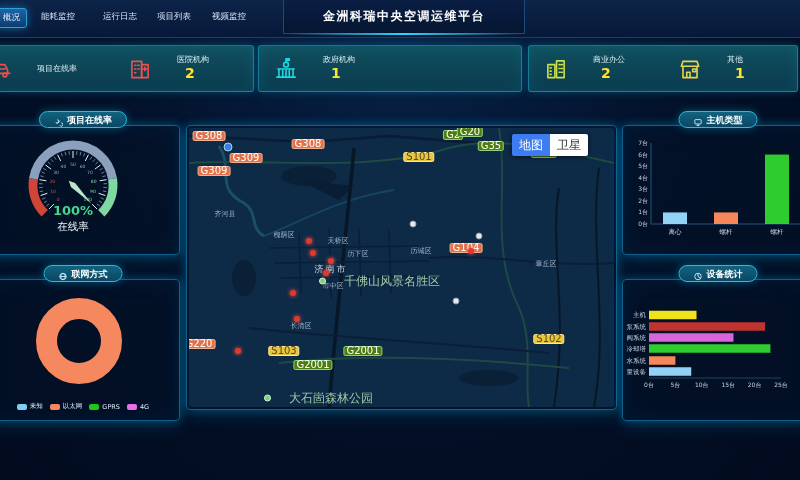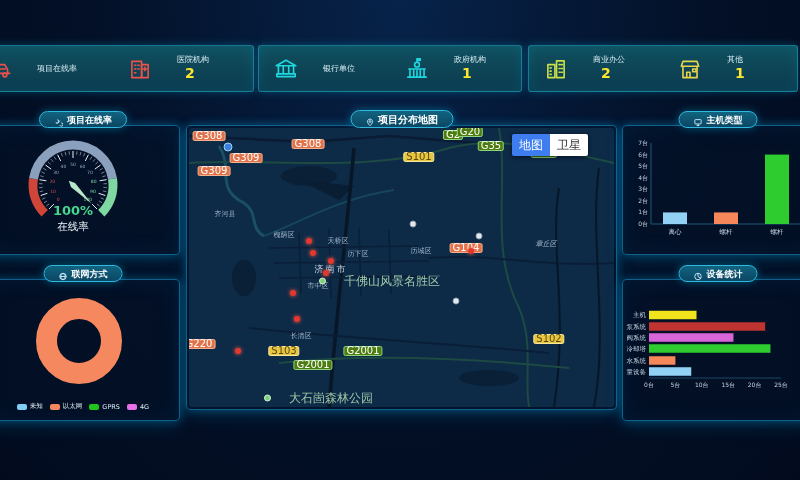--- a/index.html
+++ b/index.html
@@ -72,20 +72,32 @@
   .legend-row{position:absolute;left:0;right:0;bottom:9px;display:flex;justify-content:center;
     gap:7px;align-items:center;}
   .legend-item{display:flex;align-items:center;gap:3px;font-size:6.5px;color:#e3edf6;cursor:pointer;}
   .legend-swatch{width:10px;height:6px;border-radius:2px;}
 </style>
 </head>
 <body>
 
 <div id="app">
 
+  <div class="topnav">
+    <div id="nav-tabs">
+        <div class="tab active" style="left: -4px;">概况</div>
+        <div class="tab" style="left: 35px;">能耗监控</div>
+        <div class="tab" style="left: 97px;">运行日志</div>
+        <div class="tab" style="left: 151px;">项目列表</div>
+        <div class="tab" style="left: 206px;">视频监控</div>
+      </div>
+    <div class="title-box">
+      <span class="title-text">金洲科瑞中央空调运维平台</span>
+    </div>
+  </div>
 
   <div id="cards">
       <div class="card" style="left: -28px; width: 280px;">
         <div class="stat-item">
           <span class="stat-icon"><svg viewBox="0 0 24 24" width="26" height="26" fill="none" stroke="#f0504b" stroke-width="1.5" stroke-linejoin="round" stroke-linecap="round">
               <path d="M3 16 h18 M5 16 v-3.5 l2.6-4.5 h8.8 l2.6 4.5 V16"></path>
               <circle cx="8" cy="17.5" r="1.8"></circle>
               <circle cx="16.5" cy="17.5" r="1.8"></circle>
               <path d="M7 12 h10"></path>
             </svg></span>
@@ -100,29 +112,20 @@
               <rect x="13.5" y="8" width="6" height="12"></rect>
               <path d="M16.5 10.5 v3 M15 12 h3 M7 8.5 h1.2 M7 12 h1.2 M7 15.5 h1.2 M10 8.5 h1.2 M10 12 h1.2"></path>
             </svg></span>
           <div class="stat-txt">
             <div class="stat-label">医院机构</div>
             <div class="stat-value">2</div>
           </div>
         </div>
       </div>
       <div class="card" style="left: 258px; width: 262px;">
-        <div class="stat-item">
-          <span class="stat-icon"><svg viewBox="0 0 24 24" width="26" height="26" fill="none" stroke="#1fd8df" stroke-width="1.5" stroke-linejoin="round" stroke-linecap="round">
-              <path d="M3 9 L12 4 L21 9 Z M4 19 h16 M5 9.5 v7 M9.5 9.5 v7 M14.5 9.5 v7 M19 9.5 v7 M3.5 19 v-2.5 h17 v2.5"></path>
-            </svg></span>
-          <div class="stat-txt">
-            <div class="stat-label">银行单位</div>
-            <div class="stat-value"></div>
-          </div>
-        </div>
         <div class="stat-item">
           <span class="stat-icon"><svg viewBox="0 0 24 24" width="26" height="26" fill="none" stroke="#1fd8df" stroke-width="1.5" stroke-linejoin="round" stroke-linecap="round">
               <path d="M12 2.5 v3 M12 2.5 h3 v1.5 h-3"></path>
               <circle cx="12" cy="8" r="2.2"></circle>
               <path d="M4.5 12 h15 M5.5 12 v7 M9 13.5 v5.5 M12 13.5 v5.5 M15 13.5 v5.5 M18.5 12 v7 M3.5 19.5 h17"></path>
             </svg></span>
           <div class="stat-txt">
             <div class="stat-label">政府机构</div>
             <div class="stat-value">1</div>
           </div>
@@ -248,27 +251,20 @@
           <span>GPRS</span>
         </div>
         <div class="legend-item">
           <span class="legend-swatch" style="background: rgb(231, 111, 231);"></span>
           <span>4G</span>
         </div>
       </div>
   </div>
 
   <div class="panel" style="left:186px;top:125px;width:429px;height:283px;">
-    <div class="pill map-pill">
-      <svg viewBox="0 0 10 10">
-          <path d="M5 1.2 C3.2 1.2 2.2 2.6 2.2 4 C2.2 5.9 5 8.6 5 8.6 C5 8.6 7.8 5.9 7.8 4 C7.8 2.6 6.8 1.2 5 1.2 Z"></path>
-          <circle cx="5" cy="3.9" r="1"></circle>
-        </svg>
-      <span>项目分布地图</span>
-    </div>
     <div class="map-canvas" id="map-canvas">
       <svg width="425" height="279" viewBox="0 0 425 279">
         <ellipse cx="120" cy="48" rx="28" ry="10" fill="#0a2036"></ellipse>
         <path d="M110 52 L165 58 L150 72 Z" fill="#091d33"></path>
         <ellipse cx="300" cy="250" rx="30" ry="8" fill="#0a2036"></ellipse>
         <ellipse cx="55" cy="150" rx="12" ry="18" fill="#0a2036"></ellipse>
         <path d="M30 18 C45 40 25 60 55 75 C70 85 60 100 75 108" stroke="#1a4f66" stroke-width="3" fill="none"></path>
         <path d="M75 108 C110 95 150 70 205 62" stroke="#16455c" stroke-width="2" fill="none"></path>
         <path d="M0 8 L120 14 L200 8 L300 16" stroke="#0a1b33" stroke-width="2.5" fill="none"></path>
         <path d="M0 35 C80 30 180 45 260 20 C300 10 340 15 425 35" stroke="#1d4a42" stroke-width="2" fill="none"></path>
@@ -294,24 +290,24 @@
           <div class="badge green" style="left: 174px; top: 223px;">G2001</div>
           <div class="badge green" style="left: 124px; top: 237px;">G2001</div>
           <div class="badge yellow" style="left: 230px; top: 29px;">S101</div>
           <div class="badge yellow" style="left: 95px; top: 223px;">S103</div>
           <div class="badge yellow" style="left: 360px; top: 211px;">S102</div>
           <div class="map-label city" style="left: 142px; top: 141px;">济南市</div>
           <div class="map-label" style="left: 36px; top: 86px;">齐河县</div>
           <div class="map-label" style="left: 95px; top: 107px;">槐荫区</div>
           <div class="map-label" style="left: 149px; top: 113px;">天桥区</div>
           <div class="map-label" style="left: 169px; top: 126px;">历下区</div>
-          <div class="map-label" style="left: 129px; top: 158px;">市中区</div>
+          <div class="map-label" style="left: 144px; top: 158px;">市中区</div>
           <div class="map-label" style="left: 232px; top: 123px;">历城区</div>
-          <div class="map-label" style="left: 357px; top: 116px; font-style: italic;">章丘区</div>
-          <div class="map-label" style="left: 112px; top: 208px;">长清区</div>
+          <div class="map-label" style="left: 357px; top: 136px;">章丘区</div>
+          <div class="map-label" style="left: 112px; top: 198px;">长清区</div>
           <div class="poi" style="left: 130px; top: 153px;">
             <span class="g"></span>
             <span>千佛山风景名胜区</span>
           </div>
           <div class="poi" style="left: 75px; top: 270px;">
             <span class="g"></span>
             <span>大石崮森林公园</span>
           </div>
           <div class="pdot" style="left: 124px; top: 125px;"></div>
           <div class="pdot" style="left: 137px; top: 145px;"></div>

